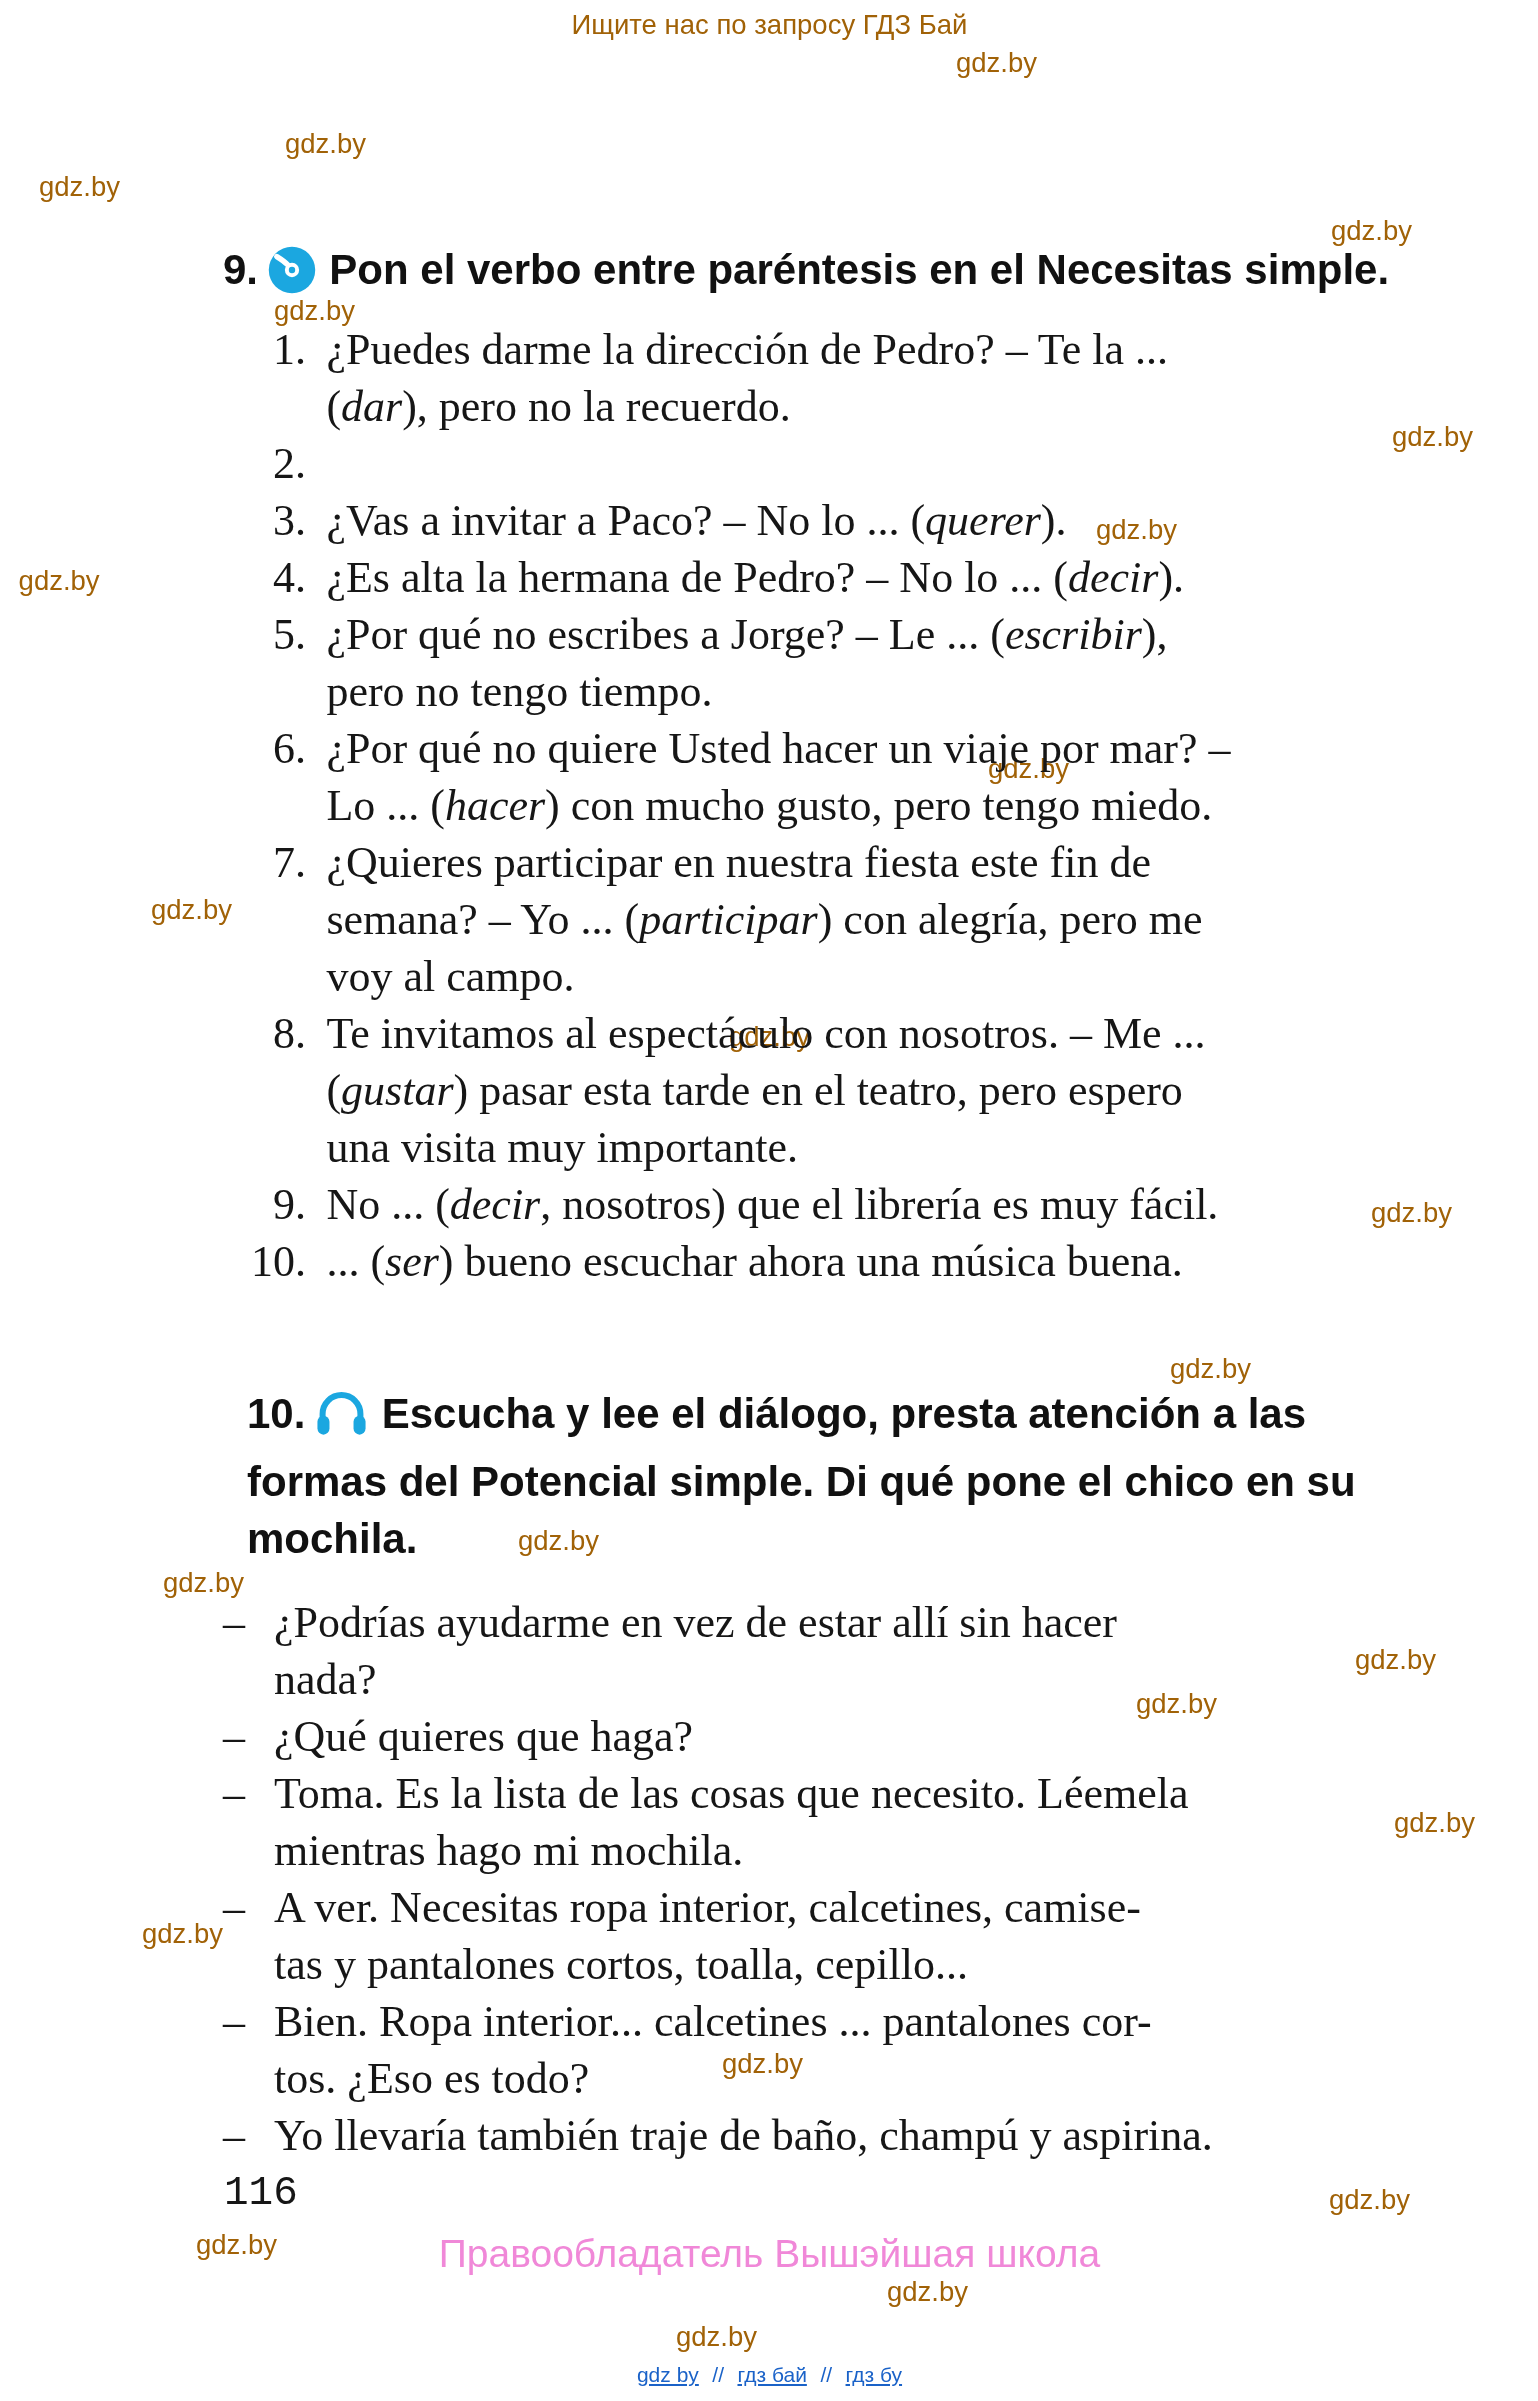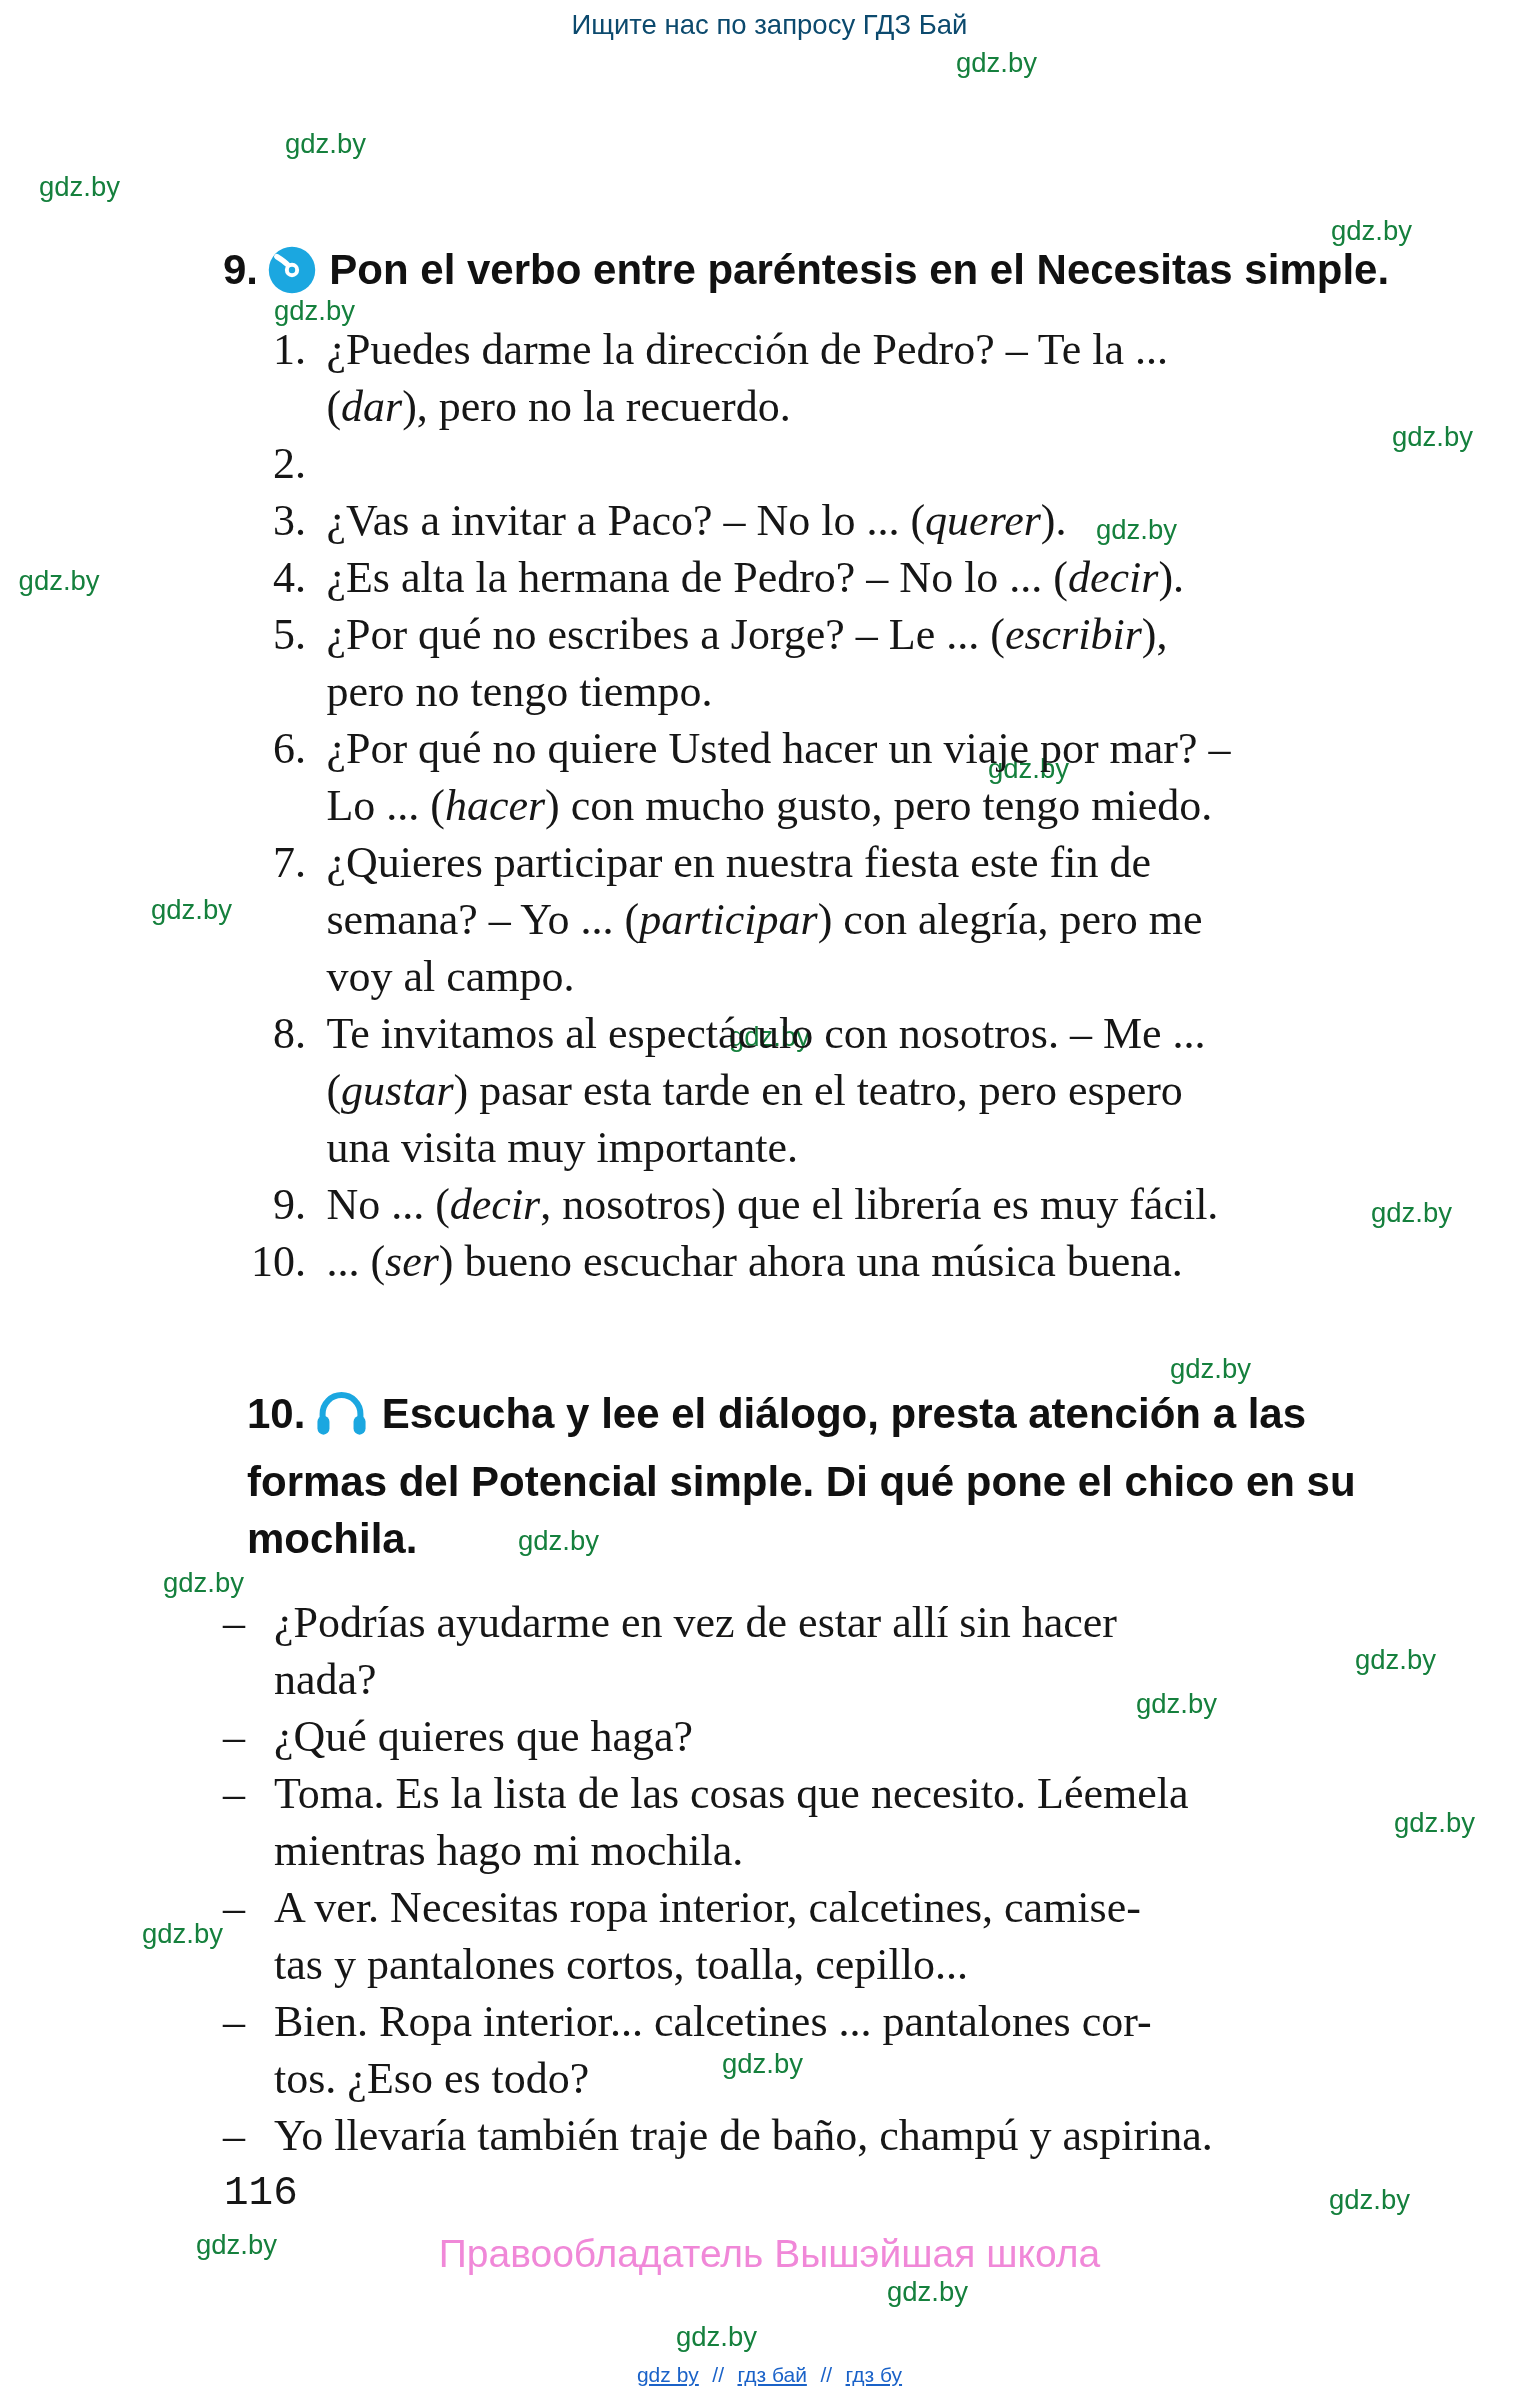--- a/index.html
+++ b/index.html
@@ -11,27 +11,27 @@
     overflow:hidden;
     font-family:"Liberation Serif", serif;
     color:#161616;
   }
   .banner{
     position:absolute;
     top:8.9px;left:0;right:0;
     text-align:center;
     font-family:"Liberation Sans", sans-serif;
     font-size:27.5px;
-    color:#0c4a6e;
+    color:#a16207;
   }
   .wm{
     position:absolute;
     font-family:"Liberation Sans", sans-serif;
     font-size:27.5px;
-    color:#15803d;
+    color:#a16207;
     white-space:nowrap;
   }
   .ex-header{
     position:absolute;
     left:223px;
     width:1268px;
     font-family:"Liberation Sans", sans-serif;
     font-weight:700;
     font-size:42px;
     line-height:57px;

